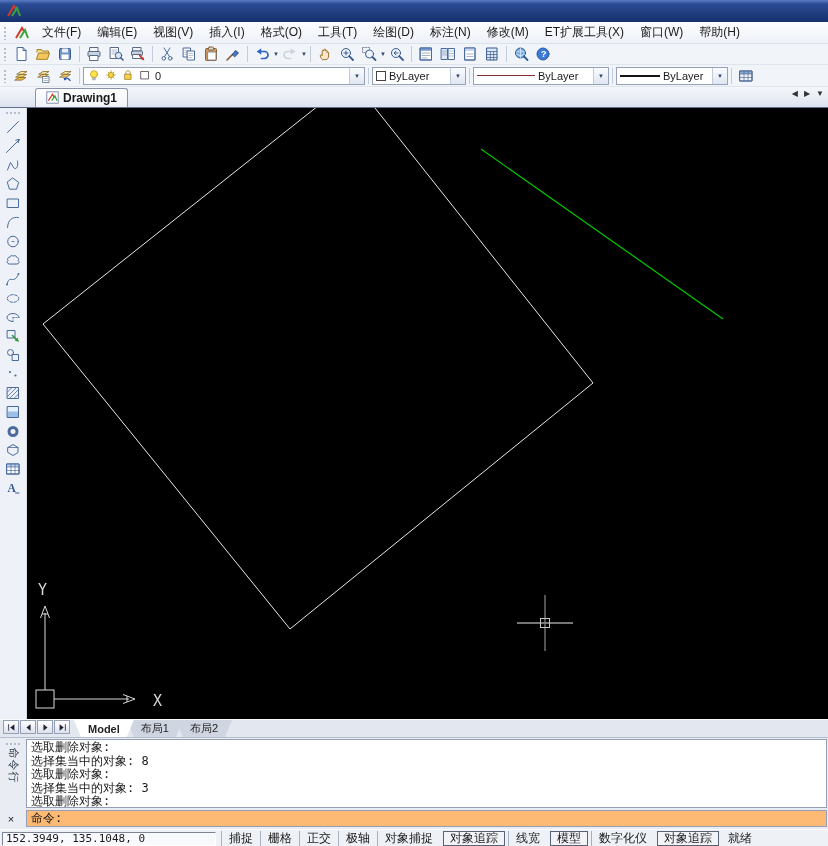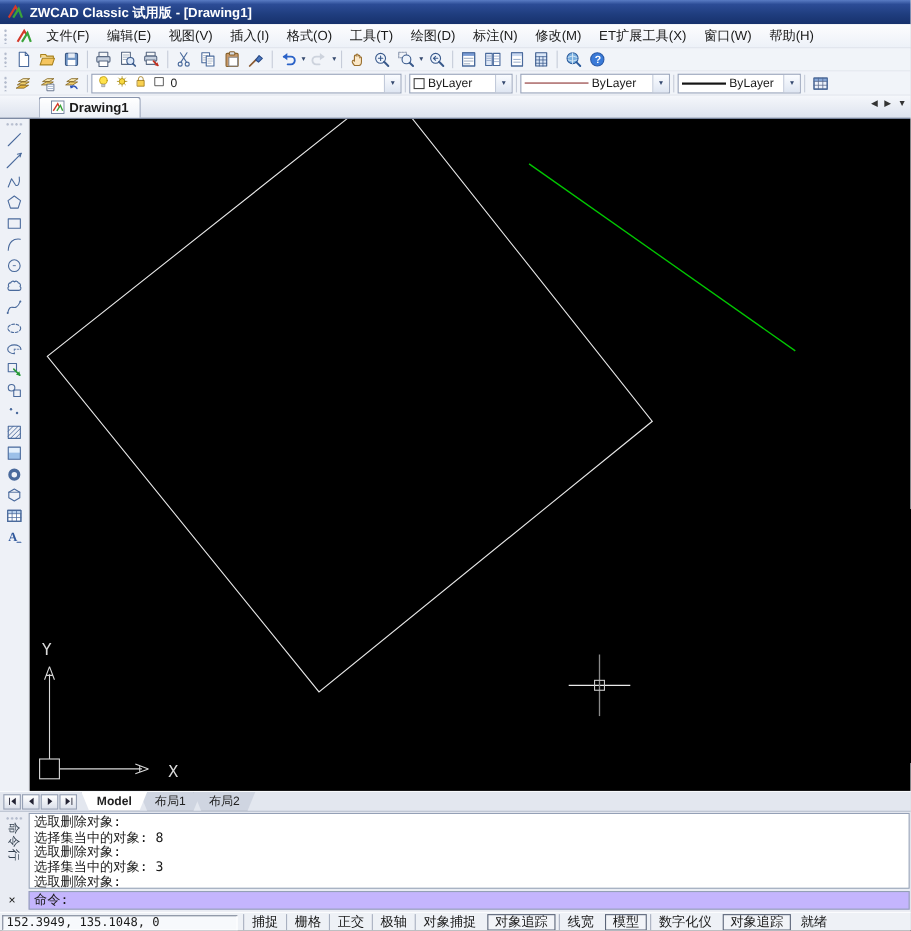--- a/index.html
+++ b/index.html
@@ -47,57 +47,56 @@
 .tabscroll .ts{font-size:8px;color:#333;line-height:1}
 
 
 .main{flex:0 0 611px;height:611px;display:flex;overflow:hidden}
 .palette{width:27px;flex:0 0 27px;background:#eef1f7;border-right:1px solid #d9dde6;display:flex;flex-direction:column;align-items:center;padding-top:1px}
 .pbtn{width:22px;height:19px;display:flex;align-items:center;justify-content:center;border:1px solid transparent}
 .canvas{flex:1;background:#000;position:relative;overflow:hidden}
 .canvas svg{position:absolute;inset:0;width:801px;height:611px}
 
 
-.layoutbar{height:18px;flex:0 0 18px;background:#e3e7ef;border-top:1px solid #f8fafc;display:flex;align-items:center;padding-left:3px}
+.layoutbar{height:18px;flex:0 0 18px;background:#e3e7ef;border-top:1px solid #f8fafc;display:flex;align-items:flex-start;padding-left:3px}
 .navbtn{width:16px;height:14px;margin-right:1px;background:linear-gradient(#ffffff,#dce1ec);border:1px solid #96a0b4;display:flex;align-items:center;justify-content:center}
 .navbtn svg{width:9px;height:9px;display:block}
 .ltabs{display:flex;margin-left:10px;height:17px;align-items:stretch}
 .ltab{padding:0 14px;margin-left:-7px;display:flex;align-items:center;font-size:11px;background:#cfd5e1;color:#222;
  clip-path:polygon(0 0,100% 0,calc(100% - 7px) 100%,7px 100%);filter:drop-shadow(0 0 .6px #4a5468)}
 .ltab.active{background:#fff;font-weight:bold;z-index:2}
 
 
 .cmdpanel{height:92px;flex:0 0 92px;display:flex;background:#e9ecf3;border-top:1px solid #b6bdcc}
 .cmdstrip{width:26px;flex:0 0 26px;display:flex;flex-direction:column;align-items:center;padding:2px 0;position:relative}
 .cmdlabel{margin-top:10px;font-size:11px;color:#33404f;transform:rotate(90deg);transform-origin:center;white-space:nowrap;letter-spacing:1px}
 .cmdclose{position:absolute;left:5px;bottom:3px;font-size:11px;line-height:11px;color:#222;width:12px;height:12px;text-align:center}
 .cmdbody{flex:1;display:flex;flex-direction:column;padding:1px 1px 2px 0}
 .cmdhistory{flex:1;background:#fff;border:1px solid #94a0b6;font-family:"DejaVu Sans Mono","Liberation Mono",monospace;font-size:12px;line-height:13.5px;padding:1px 4px;overflow:hidden}
-.cmdprompt{height:14px;flex:0 0 17px;margin-top:2px;background:#c4b5fd;border:1px solid #94a0b6;font-family:"DejaVu Sans Mono","Liberation Mono",monospace;font-size:12px;display:flex;align-items:center;padding:0 4px}
+.cmdprompt{height:14px;flex:0 0 17px;margin-top:2px;background:#fdba74;border:1px solid #94a0b6;font-family:"DejaVu Sans Mono","Liberation Mono",monospace;font-size:12px;display:flex;align-items:center;padding:0 4px}
 
 
 .statusbar{height:28px;flex:0 0 18px;background:#eef1f6;border-top:1px solid #fbfcfe;border-bottom:2px solid #15181d;display:flex;align-items:center;font-size:12px}
 .coords{width:214px;flex:0 0 214px;height:14px;margin-left:2px;border:1px solid;border-color:#7c8496 #ffffff #ffffff #7c8496;background:#f7f9fc;
  font-family:"DejaVu Sans Mono","Liberation Mono",monospace;font-size:11px;display:flex;align-items:center;padding:0 3px;overflow:hidden}
 .toggles{display:flex;align-items:center;margin-left:5px}
 .toggle{padding:0 7px;height:15px;display:flex;align-items:center;border-left:1px solid #a8b0c0;white-space:nowrap;cursor:default}
 .toggle.boxed{border:1px solid #5a6478;background:#f2f4f8;margin:0 3px;padding:0 6px}
 .ready{margin-left:6px;white-space:nowrap}
 </style>
 </head>
 <body>
 
 <div class="window">
 
   <div class="titlebar">
     <svg class="appicon" viewBox="0 0 16 16">
       <path d="M2 13 L8 3 L10.5 7" stroke="#d43a2a" stroke-width="2" fill="none"></path>
       <path d="M6 13 L11 5 L14 13" stroke="#3aa43a" stroke-width="2" fill="none"></path>
     </svg>
-    <span>ZWCAD Classic 试用版 - [Drawing1]</span>
   </div>
 
   <div class="menubar">
     <span class="grip-v"></span>
     <svg class="appicon" viewBox="0 0 16 16" style="margin:0 4px">
       <path d="M2 13 L8 3 L10.5 7" stroke="#d43a2a" stroke-width="2" fill="none"></path>
       <path d="M6 13 L11 5 L14 13" stroke="#3aa43a" stroke-width="2" fill="none"></path>
     </svg>
     <span id="menu-items" style="display:flex">
         <div class="menu-item">文件(F)</div>

